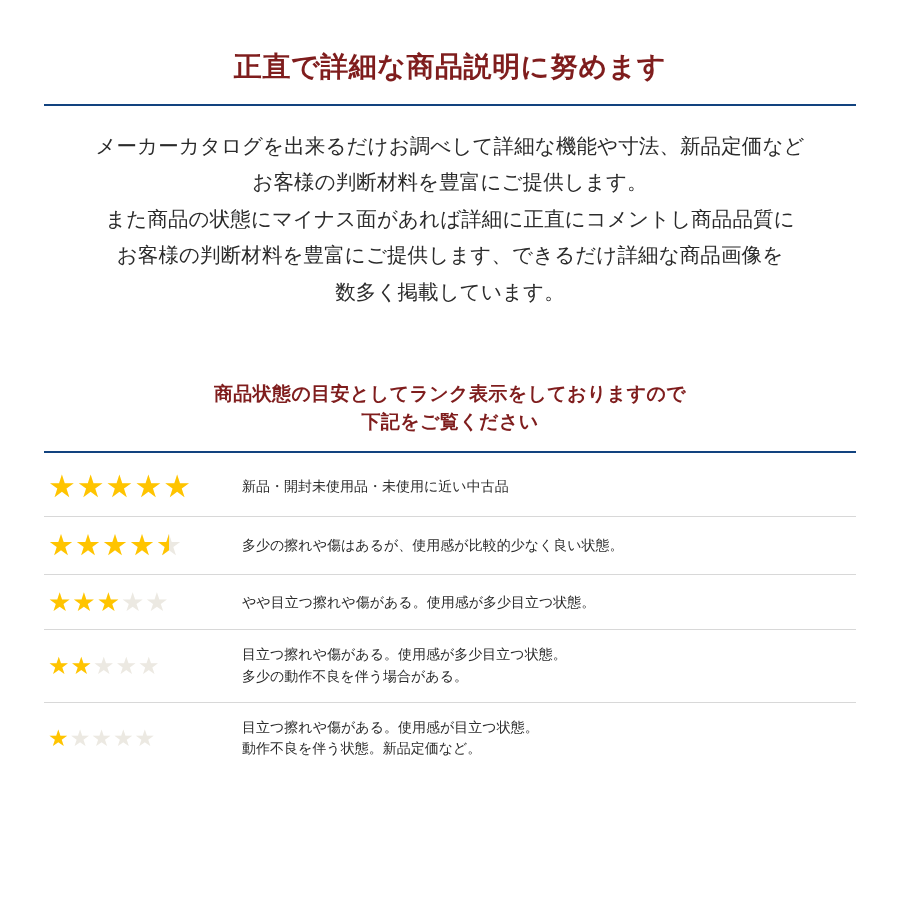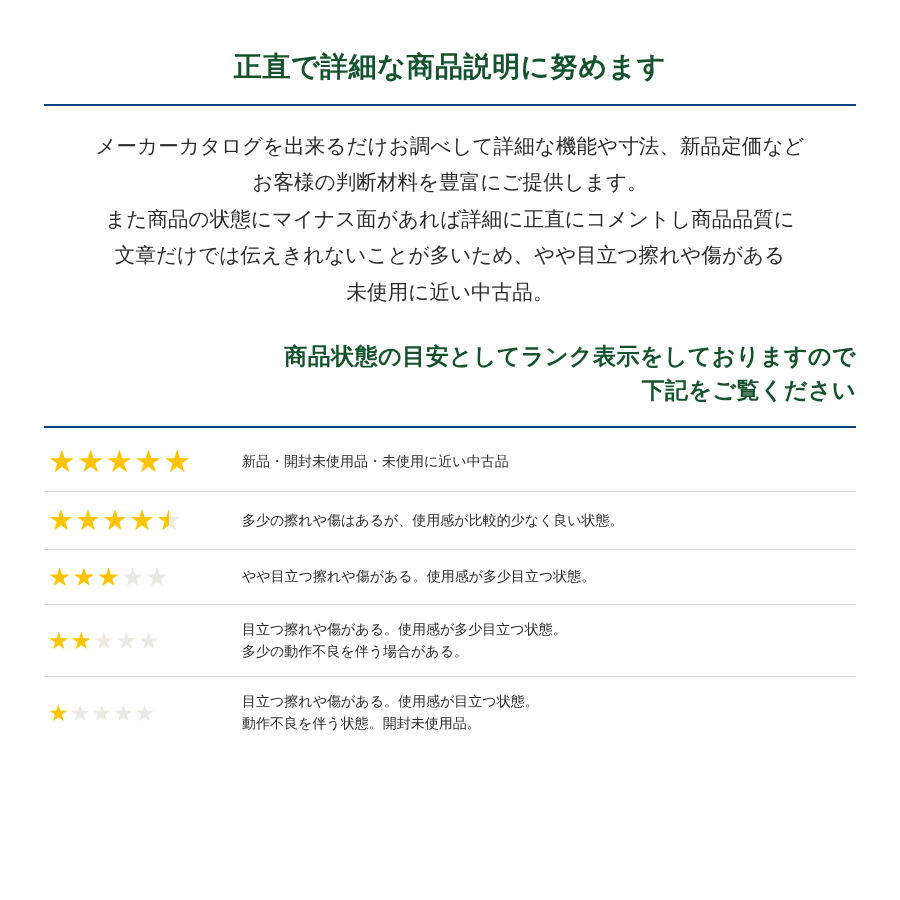--- a/index.html
+++ b/index.html
@@ -18,21 +18,21 @@
   .page {
     position: relative;
     width: 900px;
     height: 900px;
     box-sizing: border-box;
     padding: 0 44px;
   }
 
   
   .section-title {
-    color: #14532d;
+    color: #7f1d1d;
     font-weight: bold;
     text-align: center;
     letter-spacing: 0.02em;
   }
   .title-1 {
     font-size: 28px;
     padding-top: 30px;
     line-height: 1.3;
   }
   .rule {
@@ -51,24 +51,23 @@
     letter-spacing: 0.005em;
     text-align: center;
   }
   .body-copy .line {
     display: block;
     white-space: nowrap;
   }
 
   
   .title-2 {
-    font-size: 23px;
-    margin-top: 30px;
+    font-size: 19px;
+    margin-top: 70px;
     line-height: 1.45;
-    text-align: right;
   }
   .title-2 .line {
     display: block;
   }
   .rule-2 {
     margin-top: 16px;
   }
 
   
   .rank-table {
@@ -134,22 +133,22 @@
 <div class="page">
 
   <h1 class="section-title title-1">正直で詳細な商品説明に努めます</h1>
 
   <hr class="rule">
 
   <div class="body-copy">
     <span class="line">メーカーカタログを出来るだけお調べして詳細な機能や寸法、新品定価など</span>
     <span class="line">お客様の判断材料を豊富にご提供します。</span>
     <span class="line">また商品の状態にマイナス面があれば詳細に正直にコメントし商品品質に</span>
-    <span class="line">文章だけでは伝えきれないことが多いため、やや目立つ擦れや傷がある</span>
-    <span class="line">未使用に近い中古品。</span>
+    <span class="line">お客様の判断材料を豊富にご提供します、できるだけ詳細な商品画像を</span>
+    <span class="line">数多く掲載しています。</span>
   </div>
 
   <h2 class="section-title title-2">
     <span class="line">商品状態の目安としてランク表示をしておりますので</span>
     <span class="line">下記をご覧ください</span>
   </h2>
 
   <hr class="rule rule-2">
 
   <table class="rank-table">
@@ -190,19 +189,19 @@
           <span class="line">多少の動作不良を伴う場合がある。</span>
         </td>
       </tr>
 
       <tr class="rank-row r5">
         <td class="stars-cell">
           <span class="star full">★</span><span class="star empty">★</span><span class="star empty">★</span><span class="star empty">★</span><span class="star empty">★</span>
         </td>
         <td class="desc-cell">
           <span class="line">目立つ擦れや傷がある。使用感が目立つ状態。</span>
-          <span class="line">動作不良を伴う状態。開封未使用品。</span>
+          <span class="line">動作不良を伴う状態。新品定価など。</span>
         </td>
       </tr>
     </tbody>
   </table>
 
 </div>
 
 </body></html>

